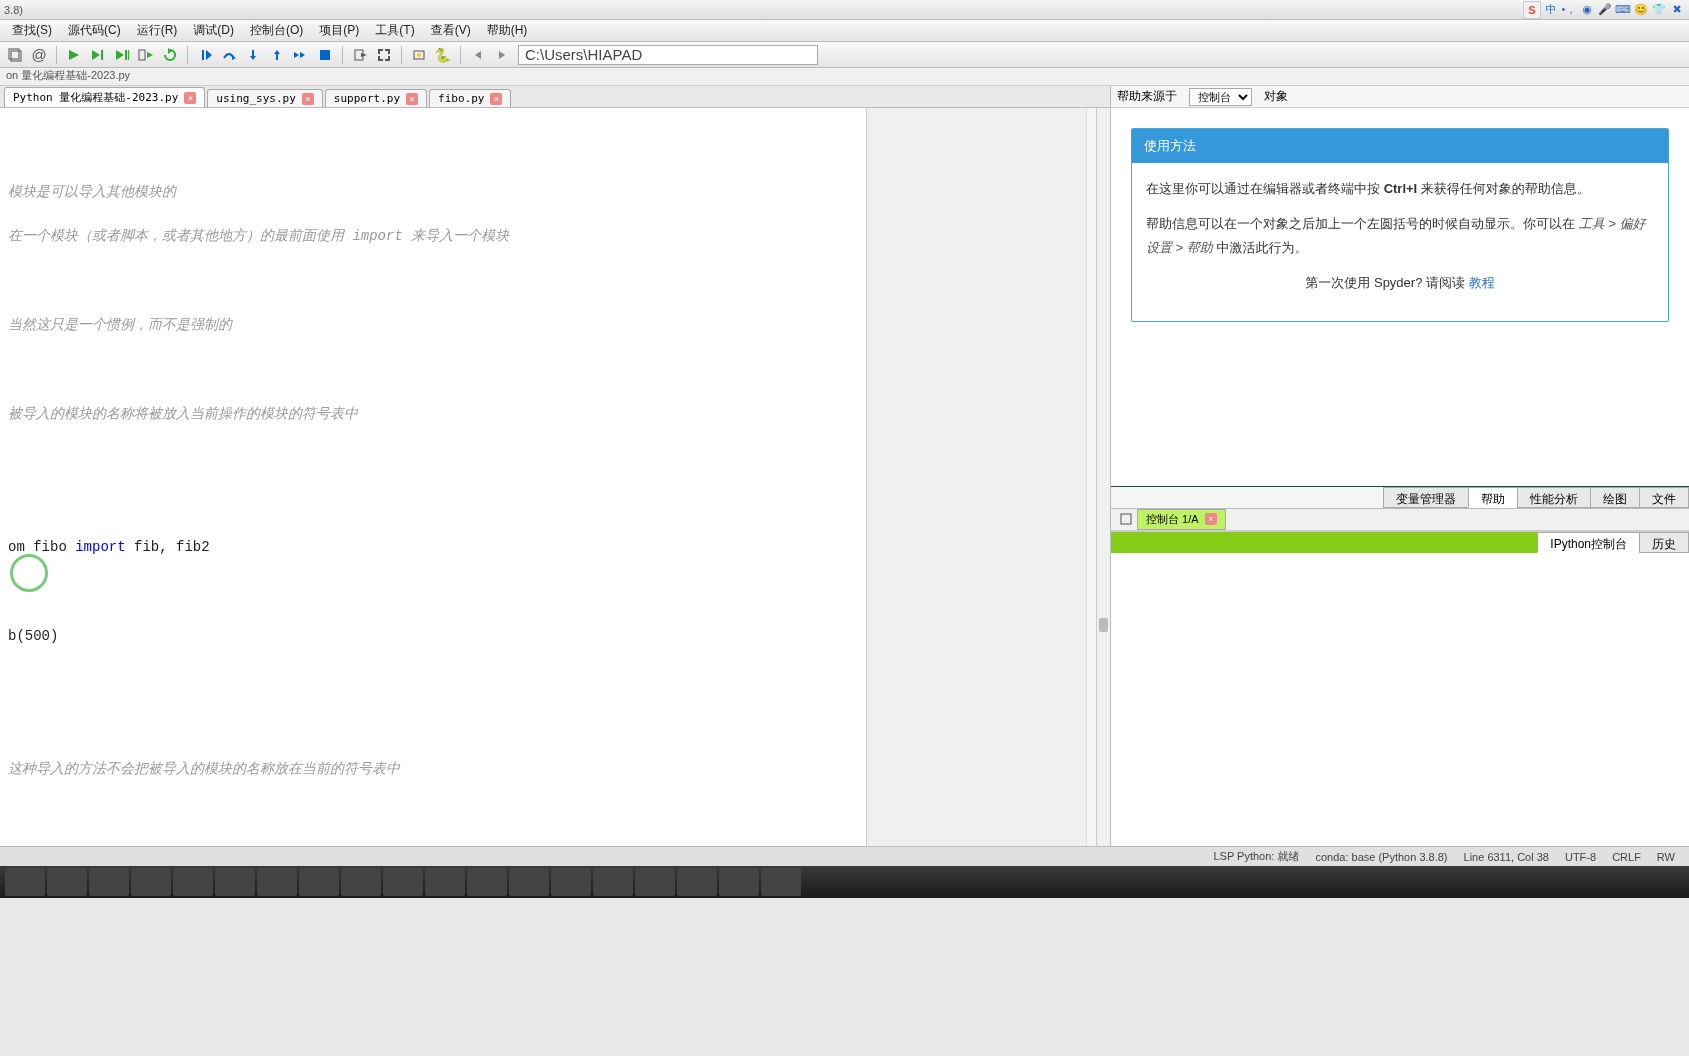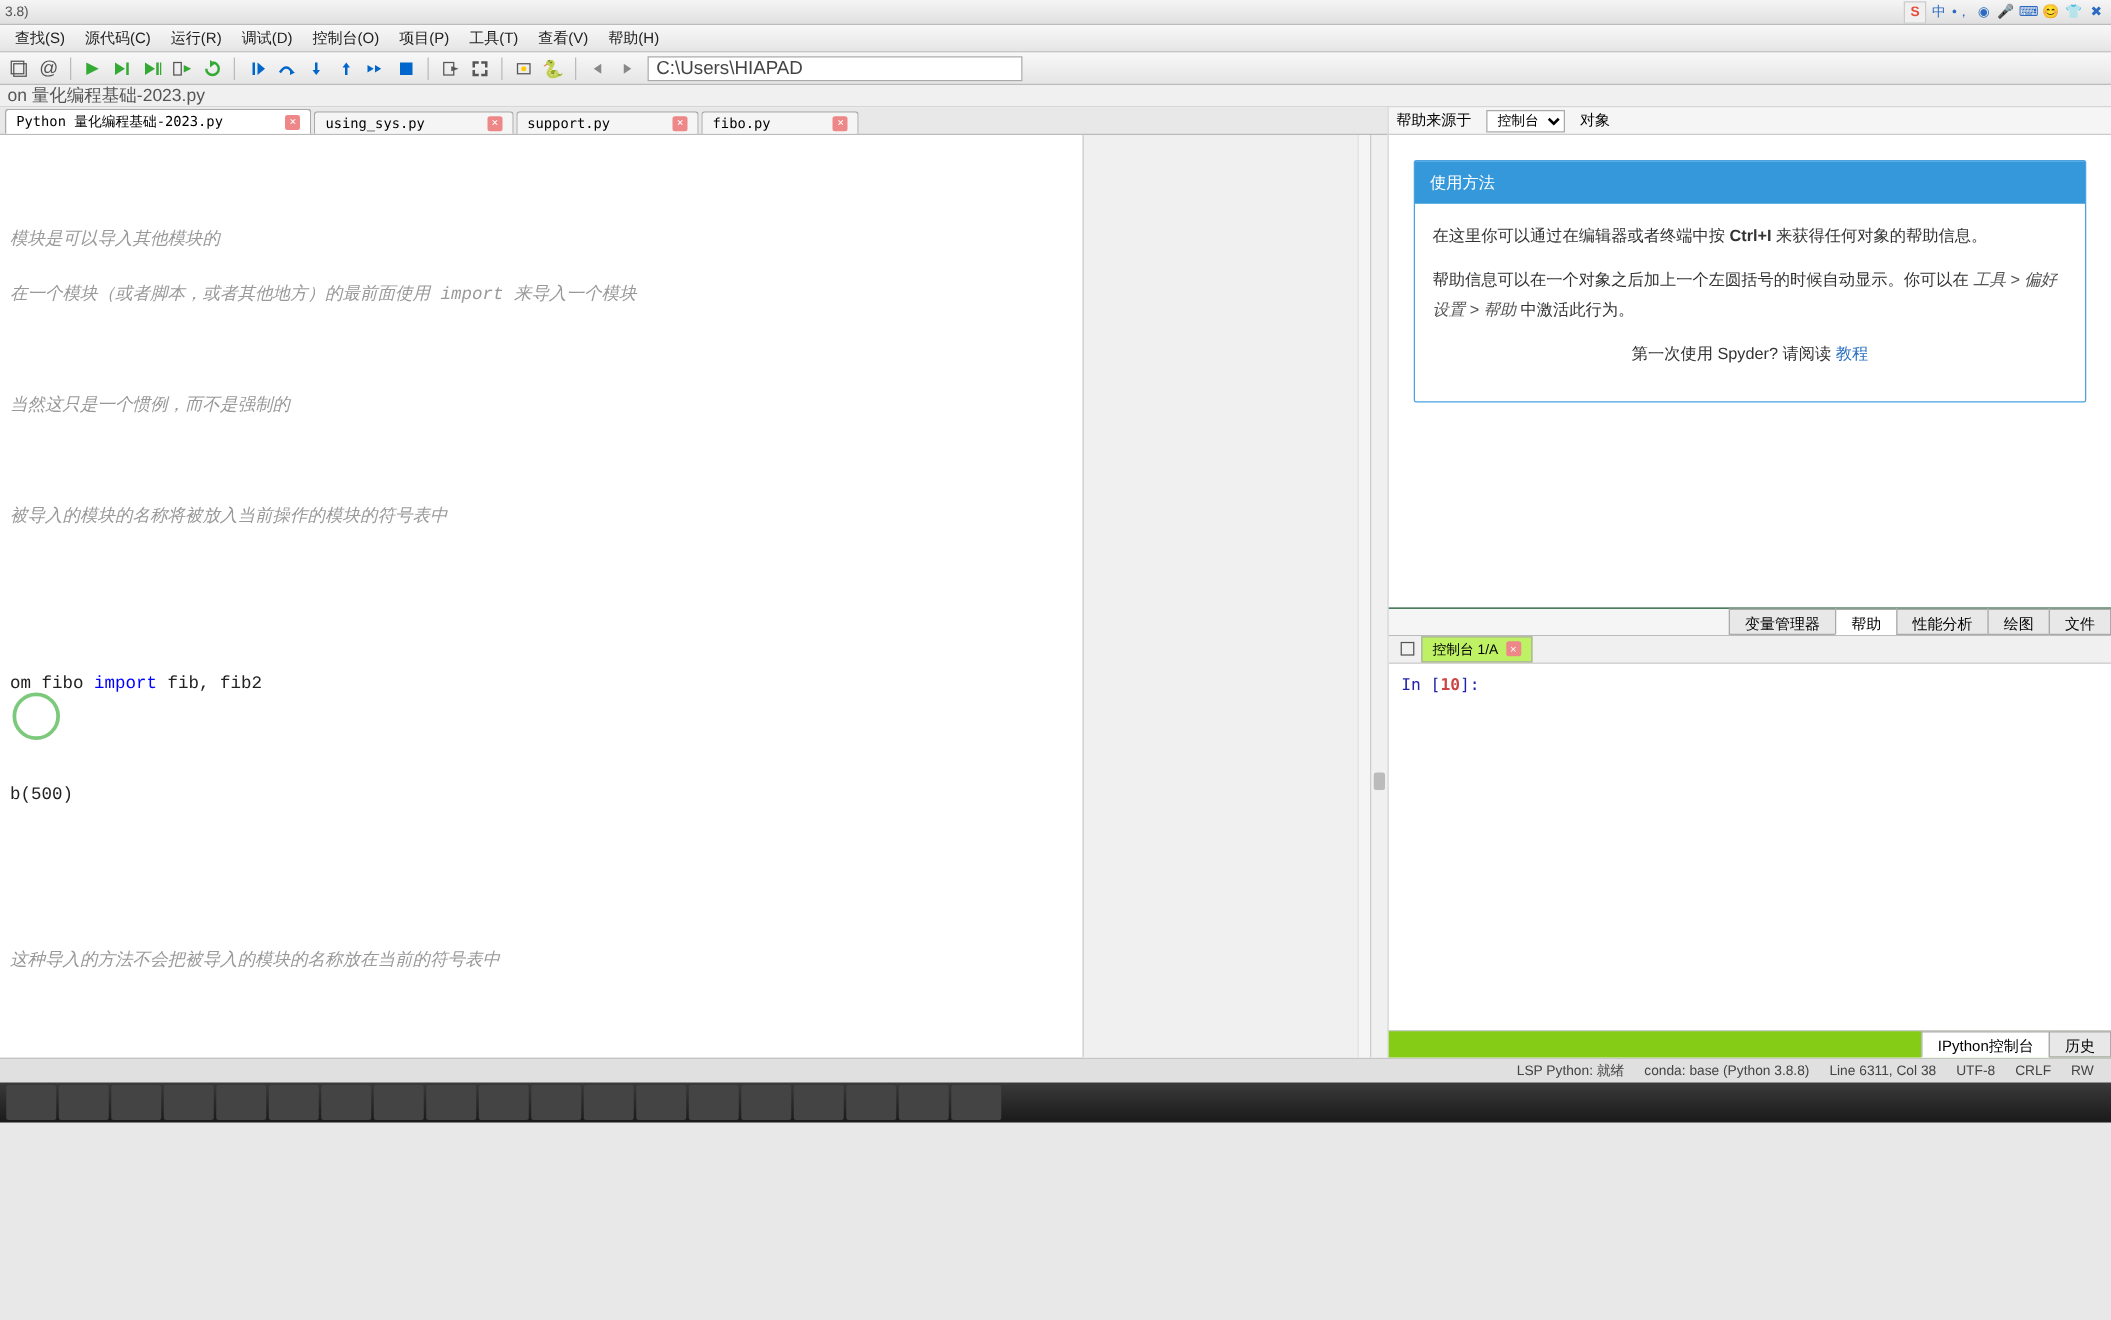--- a/index.html
+++ b/index.html
@@ -67,21 +67,21 @@
   padding: 0 6px;
   font-size: 15px;
   color: #444;
   margin-left: 3px;
   max-width: 300px;
 }
 .file-label-bar {
   height: 18px;
   background: #f0f0f0;
   padding: 0 6px;
-  font-size: 14px;
+  font-size: 11px;
   border-bottom: 1px solid #ccc;
   color: #555;
 }
 .main-area {
   display: flex;
   height: 760px;
 }
 .editor-pane {
   flex: 1;
   display: flex;
@@ -103,21 +103,20 @@
   align-items: center;
   padding: 2px 8px;
   background: #f5f5f5;
   border: 1px solid #aaa;
   border-bottom: none;
   margin-right: 2px;
   font-size: 11px;
   font-family: "Consolas", monospace;
   cursor: pointer;
   border-radius: 3px 3px 0 0;
-  gap: 44px;
 }
 .editor-tab.active {
   background: #fff;
 }
 .tab-close {
   margin-left: 6px;
   width: 12px; height: 12px;
   background: #e88;
   color: #fff;
   font-size: 9px;
@@ -562,23 +561,20 @@
         <span class="tb-btn">
             <svg width="12" height="12">
               <rect x="1" y="1" width="10" height="10" fill="none" stroke="#555"></rect>
             </svg>
           </span>
         <div class="console-tab">
           <span>控制台 1/A</span>
           <span class="tab-close" style="margin-left:6px;">×</span>
         </div>
       </div>
-      <div class="console-body">
-        <span class="console-in"><span>In [</span><span class="console-num">10</span><span>]:</span></span>
-      </div>
       <div class="bottom-tabs">
         <span class="panel-tab active">IPython控制台</span>
         <span class="panel-tab">历史</span>
       </div>
     </div>
   </div>
 </div>
 
 <div class="status-bar">
   <span class="spacer"></span>

